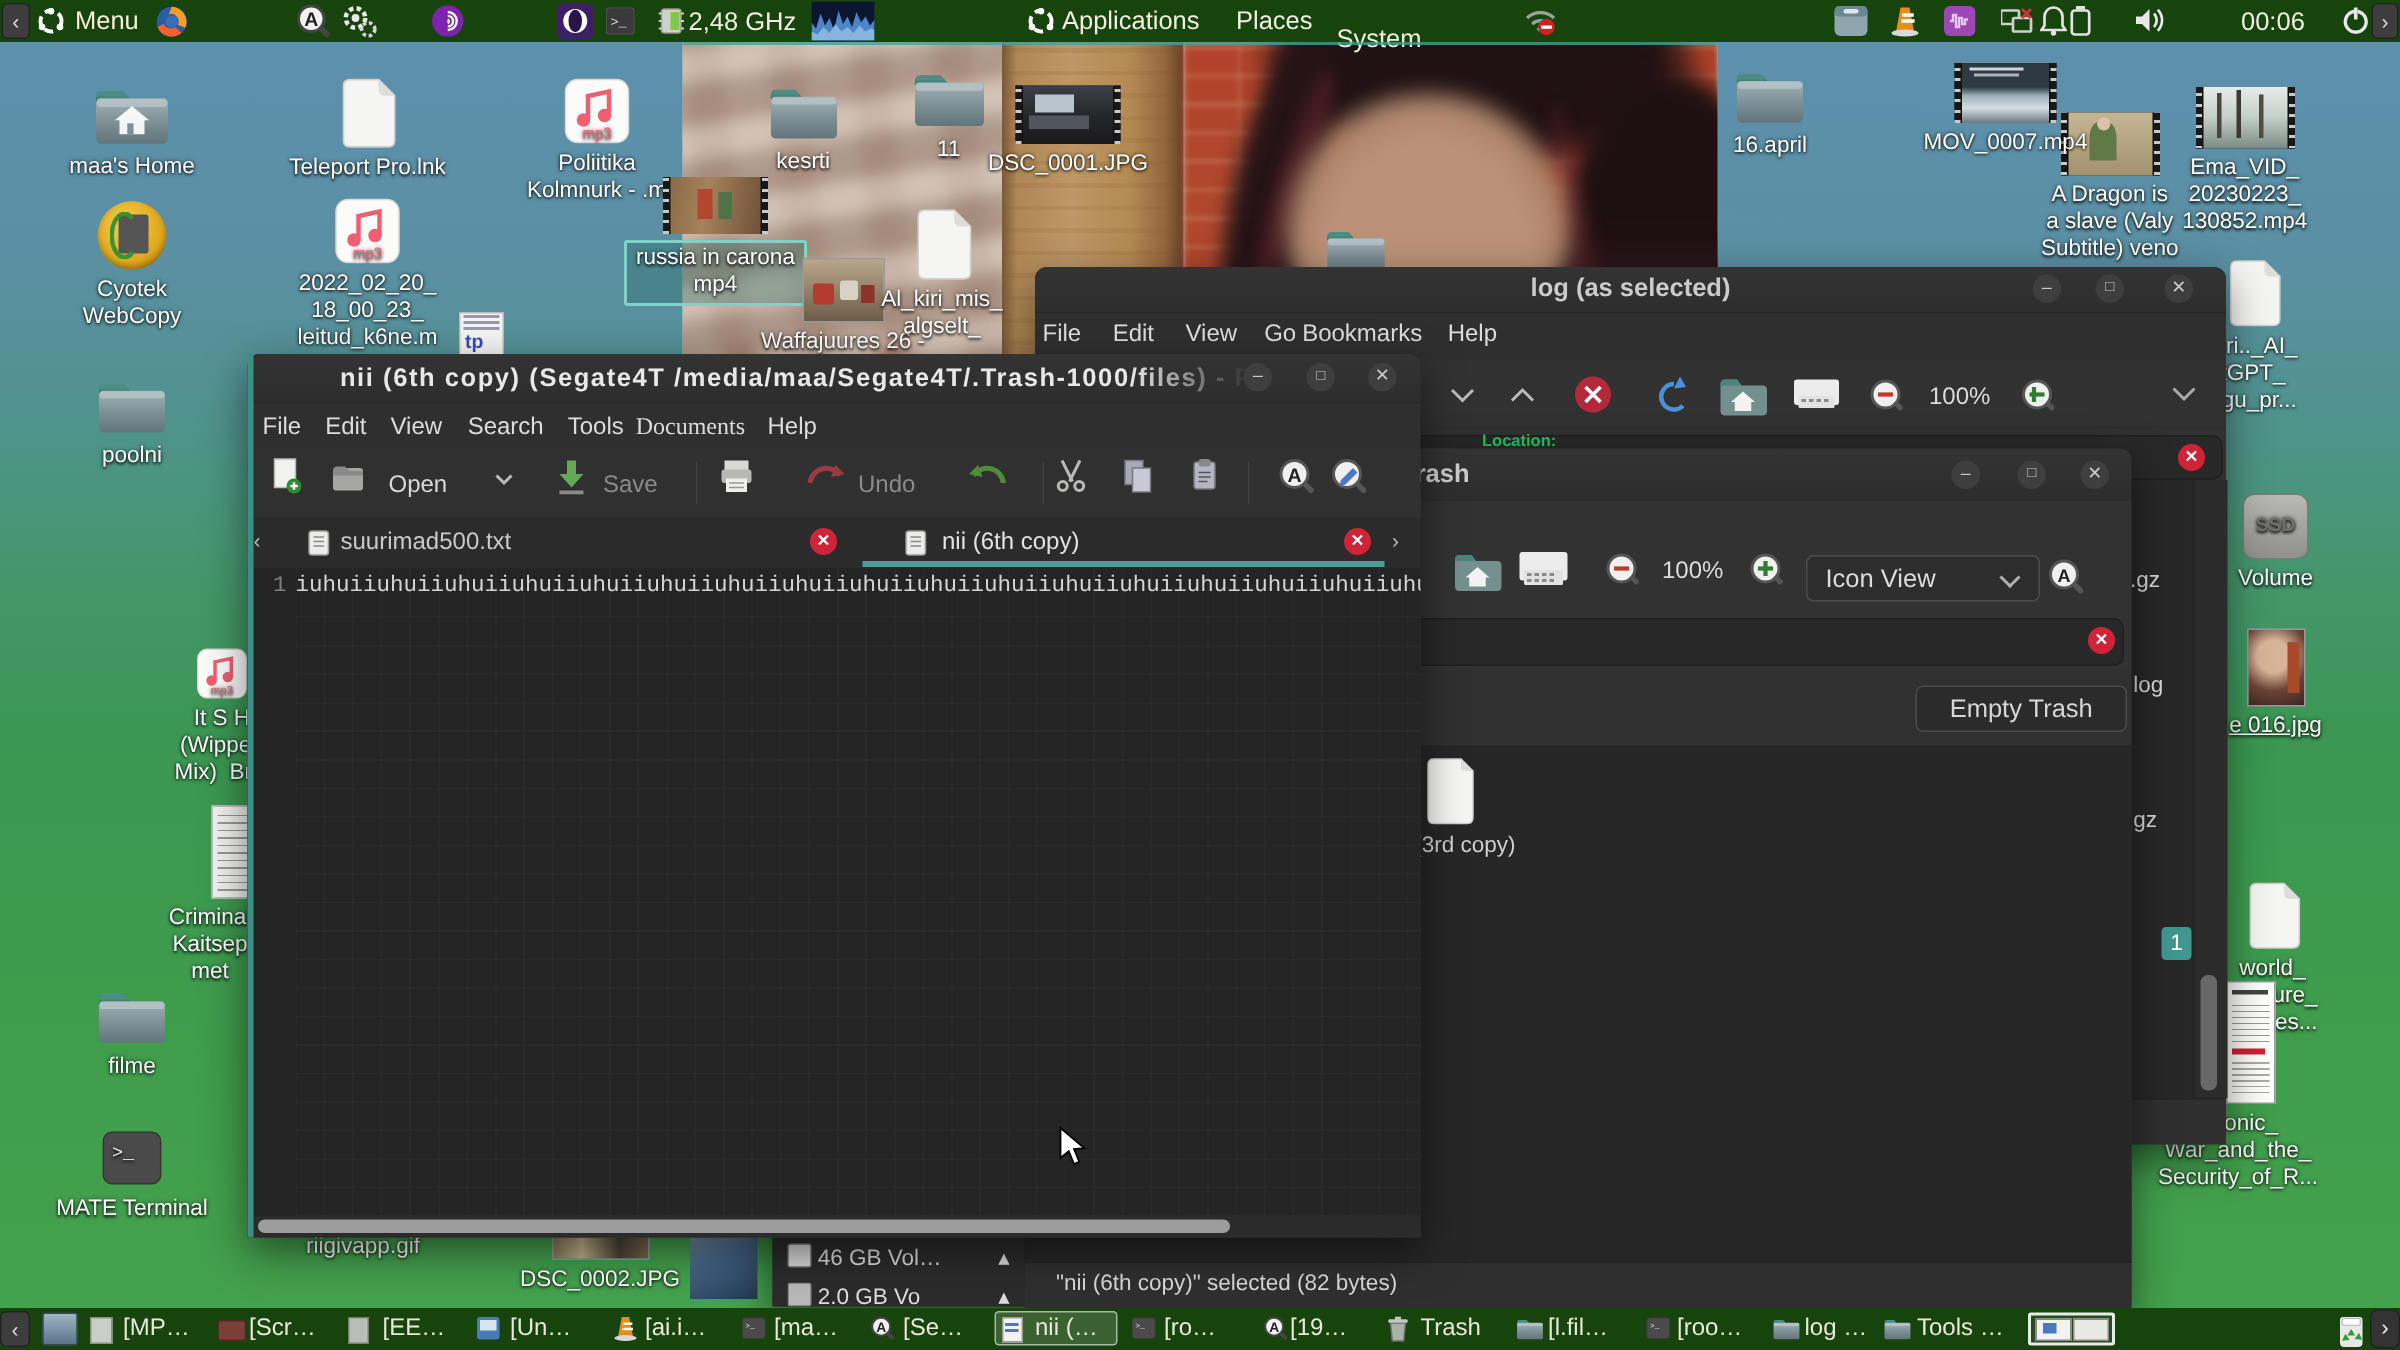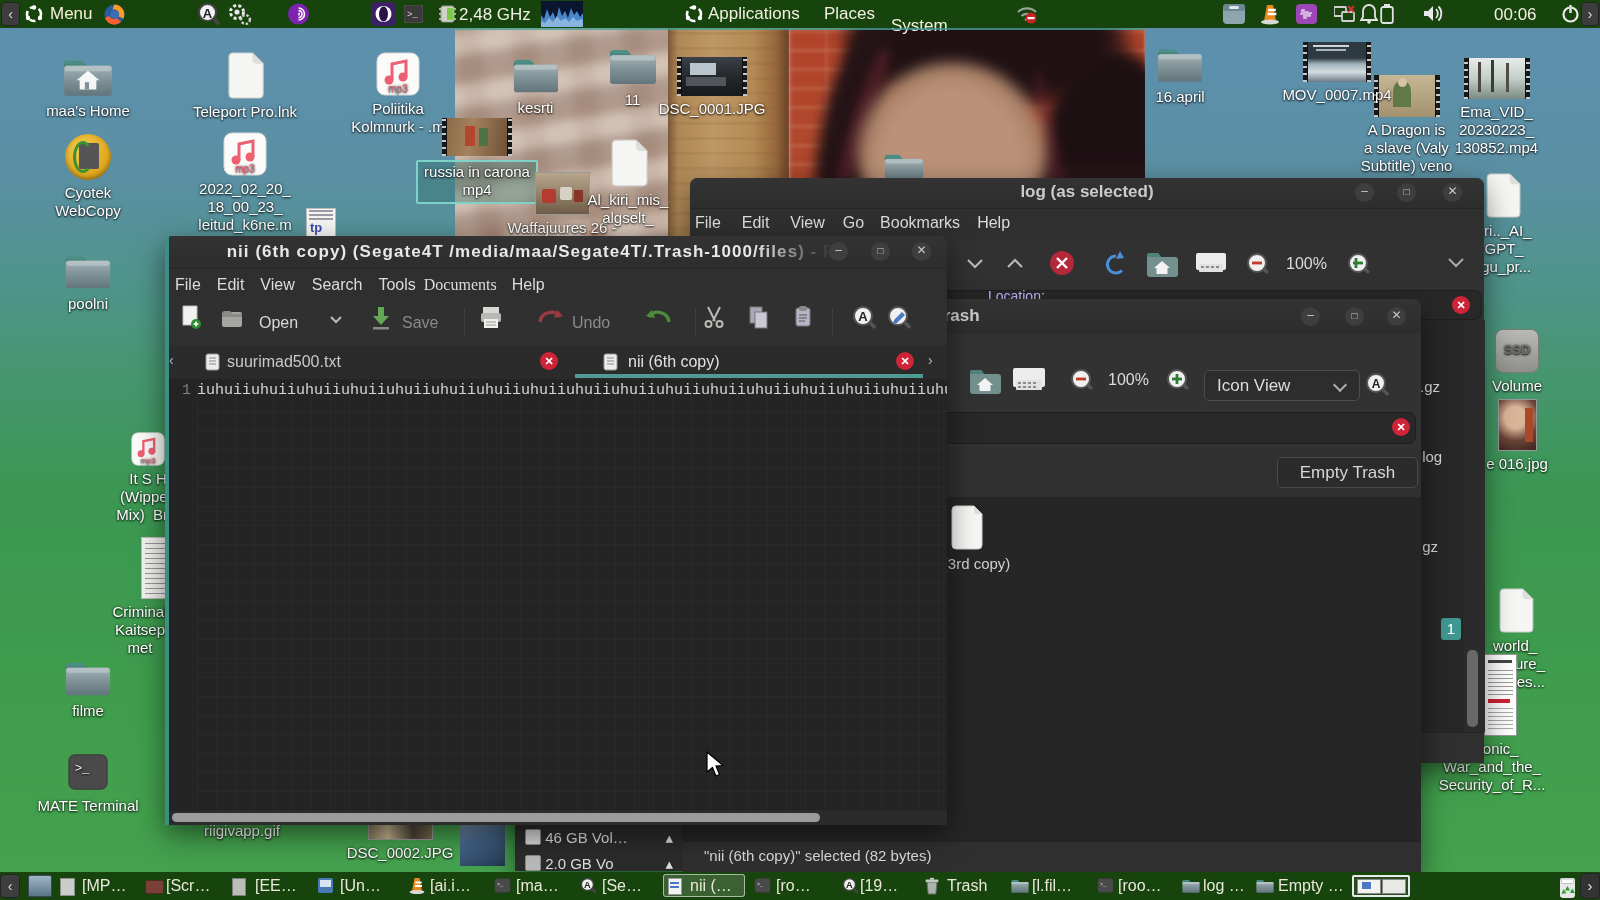--- a/index.html
+++ b/index.html
@@ -201,21 +201,21 @@
           <span style="position:absolute;left:9px;top:4px;width:3px;height:30px;background:#4a4540;"></span>
           <span style="position:absolute;left:22px;top:2px;width:3px;height:32px;background:#3d3a34;"></span>
           <span style="position:absolute;left:37px;top:5px;width:3px;height:29px;background:#514c44;"></span>
         </span>
       </span>Ema_VID_<br>20230223_<br>130852.mp4</div>
 
 <div class="di" style="left:1432px;top:173px;width:140px;"><svg class="ig" width="37" height="45">
         <use href="#file"></use>
       </svg>s.ri.._AI_<br>tGPT_<br>ngu_pr...</div>
 <div class="di" style="left:1447px;top:329px;width:140px;"><span class="ig" style="width:42px;height:42px;border-radius:8px;background:linear-gradient(180deg,#b9b9b5 0,#8f8f8b 100%);border:1px solid #7a7a76;color:#6e6e6a;font-weight:bold;font-size:13px;line-height:40px;">SSD</span>Volume</div>
-<div class="di" style="left:1447px;top:399px;width:140px;"><span class="thumb" style="width:37px;height:50px;background:radial-gradient(circle at 45% 35%,#d8b498 0 28%,#6b4438 60%,#3a2420 100%);position:relative;">
+<div class="di" style="left:1447px;top:419px;width:140px;text-decoration:underline;"><span class="thumb" style="width:37px;height:50px;background:radial-gradient(circle at 45% 35%,#d8b498 0 28%,#6b4438 60%,#3a2420 100%);position:relative;">
         <span style="position:absolute;right:3px;top:8px;width:8px;height:34px;background:#a84a28;"></span>
       </span>e 016.jpg</div>
 <div class="di" style="left:1445px;top:588px;width:140px;"><svg class="ig" width="37" height="45">
         <use href="#file"></use>
       </svg>world_<br>_Future_<br>n_Pres...</div>
 <div class="di" style="left:1412px;top:654px;width:160px;"><span class="thumb" style="width:31px;height:80px;background:#fdfdfc;position:relative;margin-left:72px;">
         <span style="position:absolute;left:3px;top:5px;width:24px;height:3px;background:#444;"></span>
         <span style="position:absolute;left:3px;top:12px;right:3px;height:28px;background:repeating-linear-gradient(0deg,#9a9a9a 0 1px,transparent 1px 4px);"></span>
         <span style="position:absolute;left:3px;top:44px;width:22px;height:4px;background:#c23;"></span>
         <span style="position:absolute;left:3px;top:52px;right:3px;height:22px;background:repeating-linear-gradient(0deg,#aaa 0 1px,transparent 1px 4px);"></span>
@@ -225,21 +225,21 @@
 <div class="di" style="left:330px;top:818px;width:140px;"><span class="thumb" style="width:63px;height:20px;background:linear-gradient(90deg,#8a7a5c 0,#c8b890 30%,#4a4236 70%,#7a6a50 100%);"></span>DSC_0002.JPG</div>
 <div class="abs" style="left:460px;top:822px;width:45px;height:44px;background:linear-gradient(160deg,#7a94a8 0,#46668a 40%,#243a52 100%);"></div>
 </div>
 
 <div id="caja" class="win" style="left:690px;top:178px;width:794px;height:584px;">
  <div class="tbar" style="height:30px;"></div>
  <div class="ttl" style="left:0;right:0;top:4px;text-align:center;color:#cbcbcb;">log (as selected)</div>
  <div class="wbtn" style="left:665px;top:5px;">–</div>
  <div class="wbtn" style="left:707px;top:5px;font-size:10px;">□</div>
  <div class="wbtn" style="left:753px;top:5px;">✕</div>
- <div class="menu" style="left:5px;top:36px;"><span style="margin-right:21px;">File</span><span style="margin-right:21px;">Edit</span><span style="margin-right:18px;">View</span><span style="margin-right:16px;">Go</span><span style="margin-right:17px;">Bookmarks</span><span>Help</span></div>
+ <div class="menu" style="left:5px;top:36px;"><span style="margin-right:21px;">File</span><span style="margin-right:21px;">Edit</span><span style="margin-right:18px;">View</span><span style="margin-right:4px;">Go</span><span style="margin-right:17px;">Bookmarks</span><span>Help</span></div>
  <div class="abs" style="left:0;top:62px;width:794px;height:45px;background:#313131;border-bottom:1px solid #272727;"></div>
  <svg class="abs" style="left:270px;top:70px;" width="520" height="30">
   <path d="M8 12 l7 7 7-7" stroke="#bbb" stroke-width="2" fill="none"></path>
   <path d="M48 19 l7-7 7 7" stroke="#bbb" stroke-width="2" fill="none"></path>
   <circle cx="102" cy="15" r="12" fill="#b3293a"></circle>
       <path d="M97 10 l10 10 M107 10 l-10 10" stroke="#fff" stroke-width="2.4"></path>
   <path d="M156 8 a8.5 8.5 0 1 0 6 14.5" stroke="#4a90d9" stroke-width="3" fill="none"></path>
       <path d="M160 3 l4 7 -8 1z" fill="#4a90d9"></path>
   <g transform="translate(186 2)">
         <path d="M1 6 q0-3 3-3 h8 l3 4 h14 q3 0 3 3 v14 q0 3-3 3 H4 q-3 0-3-3z" fill="#74908e"></path>
@@ -260,21 +260,21 @@
   <text x="326" y="21" font-size="16" fill="#dcdcdc" font-family="Liberation Sans">100%</text>
   <circle cx="398" cy="15" r="9" fill="#f0f0f0" stroke="#555" stroke-width="2"></circle>
       <rect x="393" y="13.6" width="10" height="2.8" fill="#2e7d32"></rect>
       <rect x="394.6" y="10" width="2.8" height="10" fill="#2e7d32"></rect>
       <rect x="404" y="20" width="7" height="3.4" rx="1.6" transform="rotate(45 406 21)" fill="#555"></rect>
   <path d="M489 11 l7 7 7-7" stroke="#aaa" stroke-width="2" fill="none"></path>
  </svg>
  <div class="abs" style="left:0;top:107px;width:794px;height:35px;background:#313131;"></div>
  <div class="abs" style="left:88px;top:112px;width:702px;height:28px;background:#282828;border:1px solid #1f1f1f;border-radius:7px;"></div>
  <div class="redx" style="left:762px;top:118px;">✕</div>
- <div class="abs" style="left:298px;top:110px;color:#c4b5fd;font-size:14px;">Location:</div>
+ <div class="abs" style="left:298px;top:110px;color:#22c55e;font-size:11px;font-weight:bold;">Location:</div>
  <div class="abs" style="left:0;top:142px;width:794px;height:412px;background:#272727;"></div>
  <div class="abs" style="left:730px;top:200px;color:#d8d8d8;font-size:15px;">.gz</div>
  <div class="abs" style="left:728px;top:270px;color:#d8d8d8;font-size:15px;">.log</div>
  <div class="abs" style="left:728px;top:360px;color:#d8d8d8;font-size:15px;">.gz</div>
  <div class="abs" style="left:751px;top:440px;width:20px;height:22px;background:#3f9790;border-radius:3px;color:#fff;font-size:15px;text-align:center;line-height:22px;">1</div>
  <div class="abs" style="left:772px;top:142px;width:22px;height:412px;background:#2b2b2b;border-left:1px solid #232323;"></div>
  <div class="abs" style="left:777px;top:472px;width:11px;height:77px;background:#686868;border-radius:5px;"></div>
  <div class="abs" style="left:0;top:554px;width:794px;height:30px;background:#2f2f2f;border-top:1px solid #232323;"></div>
 </div>
 
@@ -600,21 +600,21 @@
       <use href="#term"></use>
     </svg>
     <div class="abs" style="left:1118px;top:5px;">[roo…</div>
  <svg class="abs" style="left:1182px;top:6px;" width="18" height="16">
       <use href="#folder"></use>
     </svg>
     <div class="abs" style="left:1203px;top:5px;">log …</div>
  <svg class="abs" style="left:1256px;top:6px;" width="18" height="16">
       <use href="#folder"></use>
     </svg>
-    <div class="abs" style="left:1278px;top:5px;">Empty …</div>
+    <div class="abs" style="left:1278px;top:5px;">Tools …</div>
  <div class="abs" style="left:1352px;top:3px;width:58px;height:22px;border:2px solid #e8ece6;border-radius:2px;background:#2a4a22;box-sizing:border-box;">
       <span style="position:absolute;left:3px;top:2px;width:22px;height:13px;background:#f2f2f0;border:1px solid #888;"></span>
       <span style="position:absolute;left:8px;top:5px;width:9px;height:7px;background:#4a78c5;"></span>
       <span style="position:absolute;left:28px;top:2px;width:22px;height:13px;background:#e8e8e4;border:1px solid #888;"></span>
     </div>
  <svg class="abs" style="left:1558px;top:3px;" width="19" height="23">
       <path d="M2 5 q0-2 2-2 h11 q2 0 2 2 v15 q0 3-3 3 H5 q-3 0-3-3z" fill="#e8e8e8"></path>
       <rect x="3.5" y="4" width="12" height="4.5" rx="1" fill="#fdfdfd" stroke="#b5b5b5" stroke-width=".8"></rect>
       <g fill="#2f9e2f">
         <path d="M9.5 11 l2.6 4.4 h-5.2z"></path>

